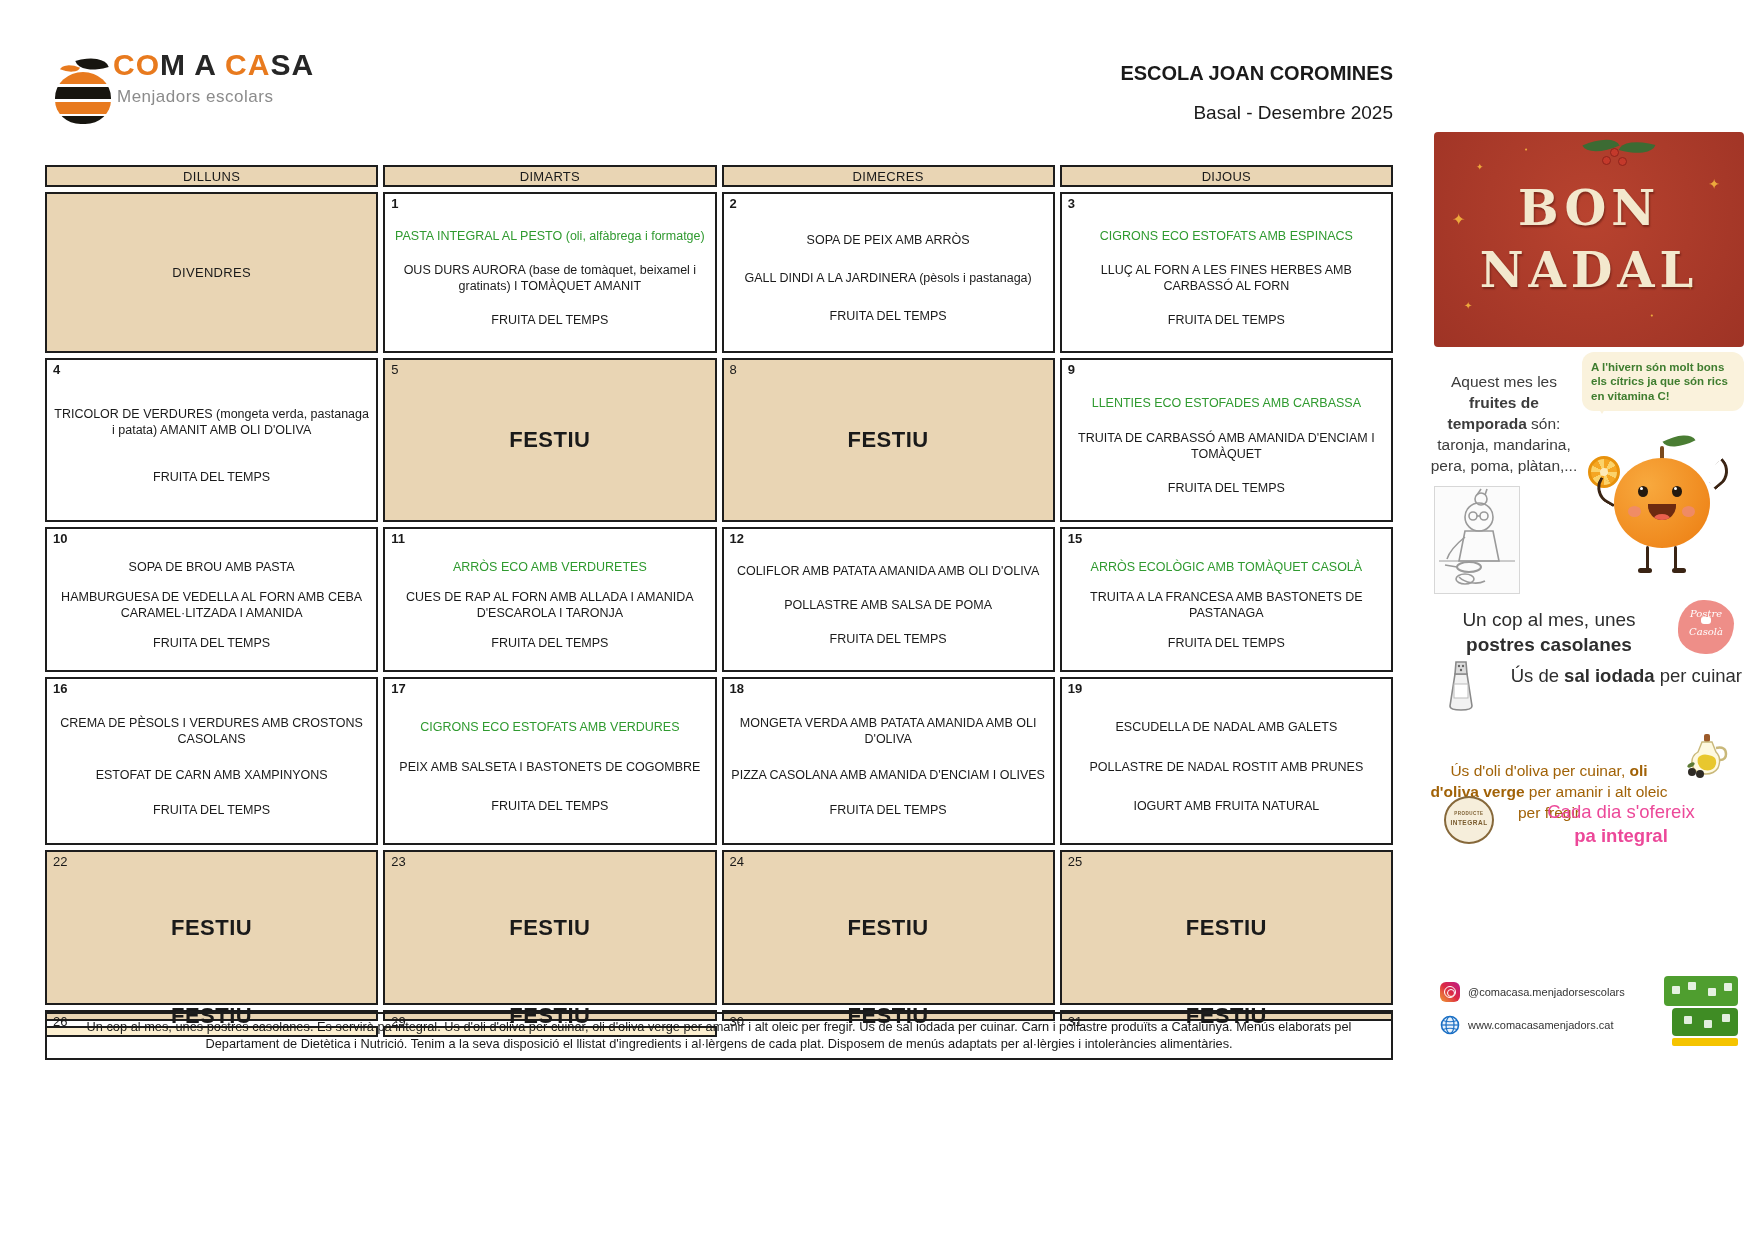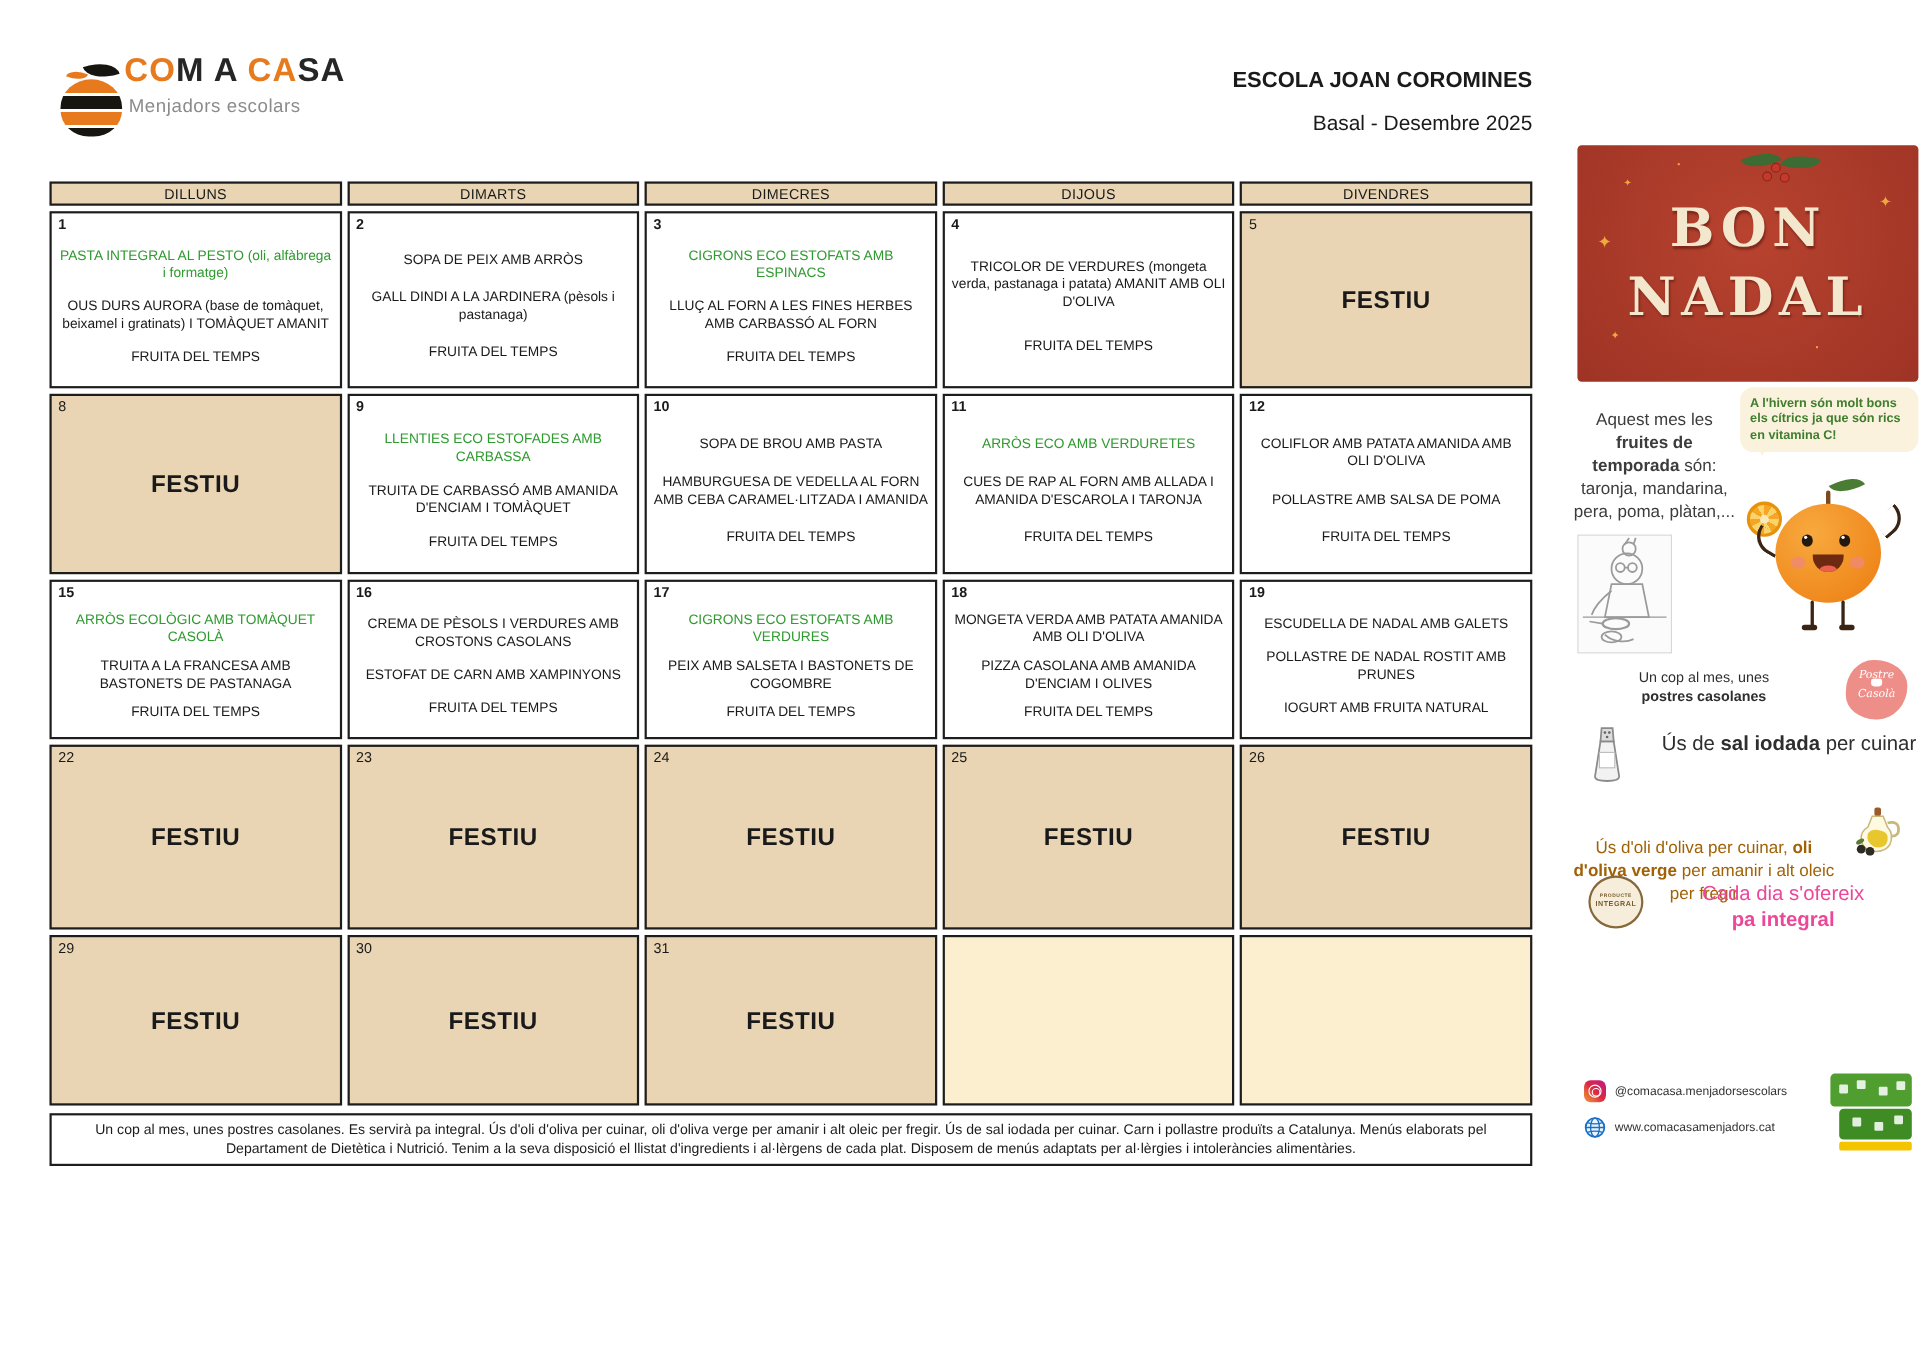--- a/index.html
+++ b/index.html
@@ -23,21 +23,21 @@
   .brand{font-size:30px;font-weight:bold;letter-spacing:1px;line-height:1;}
   .brand .org{color:var(--orange);} .brand .blk{color:#262626;}
   .brand-sub{color:#8b8b8b;font-size:17px;letter-spacing:.5px;margin-top:7px;margin-left:4px;}
 
   .school{right:361px;top:62px;text-align:right;}
   .school .name{font-size:20px;font-weight:bold;}
   .school .sub{font-size:19px;font-weight:normal;margin-top:17px;}
 
   
   #calendar-grid{left:45px;top:165px;width:1348px;display:grid;
-    grid-template-columns:repeat(5,1fr);
+    grid-template-columns:repeat(4,1fr);
     grid-template-rows:22px 161px 164px 145px 168px 155px;gap:5px;}
   .hcell{background:var(--tan);border:2px solid #1d1d1d;display:flex;align-items:center;
     justify-content:center;font-size:13px;letter-spacing:.3px;}
   .cell{border:2px solid #1d1d1d;position:relative;background:#fff;padding:3px 6px 4px;}
   .cell .daynum{position:absolute;left:6px;top:2px;font-size:13px;font-weight:bold;}
   .cell.festiu{background:var(--tan);}
   .cell.festiu .daynum{font-weight:normal;}
   .cell.empty{background:var(--cream);}
   .festiu-label{position:absolute;inset:0;display:flex;align-items:center;justify-content:center;
     font-size:22px;font-weight:bold;letter-spacing:.5px;}
@@ -90,21 +90,21 @@
   .o-slice:after{content:"";position:absolute;inset:9px;border-radius:50%;background:#fde9b8;}
   .o-leg{position:absolute;top:126px;width:3px;height:24px;background:#3a2414;border-radius:2px;}
   .o-foot{position:absolute;top:148px;width:14px;height:5px;border-radius:3px;background:#3a2414;}
 
   .grandma{position:absolute;left:4px;top:366px;width:86px;height:108px;background:#fbfbfb;border:1px solid #d7d7d7;}
   .return-text{position:absolute;left:98px;top:392px;width:216px;text-align:center;
     font-size:19px;line-height:1.3;color:#2e2e2e;}
   .return-text b{font-size:20px;}
 
   .postres{position:absolute;left:0;top:480px;width:318px;}
-  .postres .txt{position:absolute;left:0;top:8px;width:238px;text-align:center;font-size:13px;line-height:1.3;color:#2e2e2e;}
+  .postres .txt{position:absolute;left:0;top:8px;width:238px;text-align:center;font-size:19px;line-height:1.3;color:#2e2e2e;}
   .stamp-pink{position:absolute;right:14px;top:0;width:56px;height:54px;background:#ee8e88;
     border-radius:46% 54% 50% 50%/55% 45% 58% 42%;color:#fff;text-align:center;
     font-family:"DejaVu Serif","Liberation Serif",serif;font-style:italic;font-size:10px;line-height:1.1;padding-top:8px;}
   .cupcake{width:10px;height:7px;background:#fff;border-radius:2px 2px 3px 3px;margin:2px auto;}
   .cupcake:before{content:"";display:block;width:8px;height:4px;background:#fff;border-radius:4px 4px 0 0;margin:-4px auto 0;}
 
   .sal{position:absolute;left:0;top:540px;width:318px;}
   .sal .txt{position:absolute;left:64px;top:4px;width:248px;text-align:right;font-size:18.5px;line-height:1.3;color:#2e2e2e;}
   .sal svg{position:absolute;left:16px;top:0;}
 

